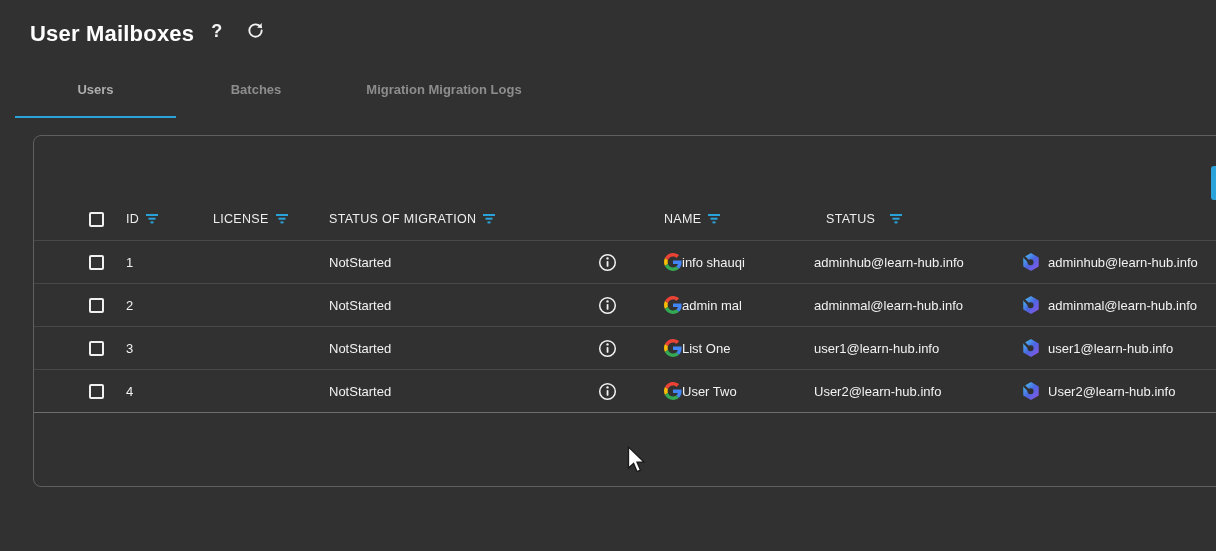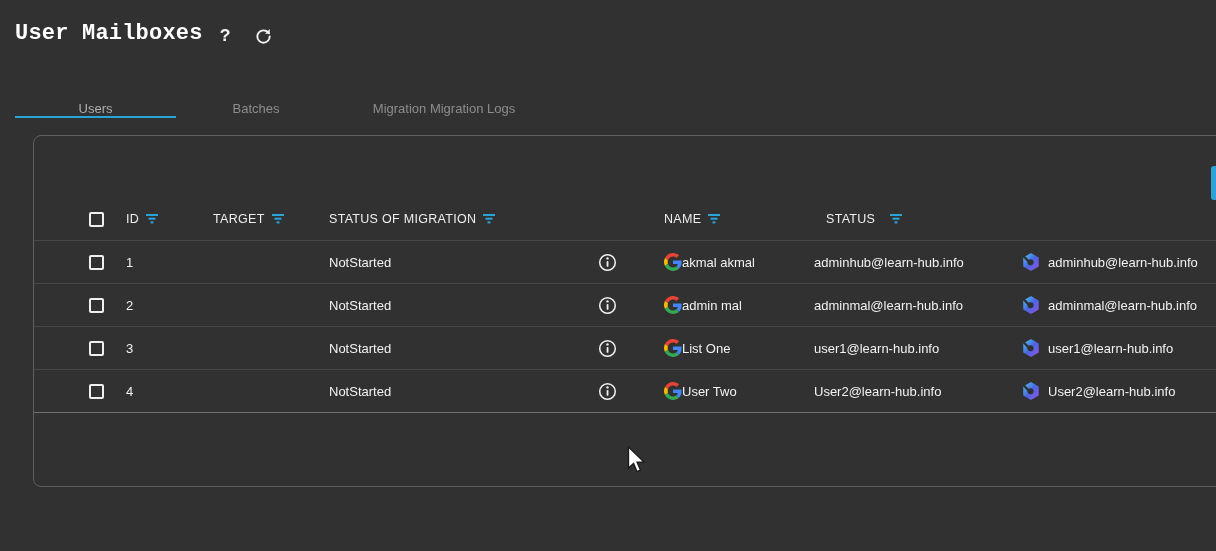--- a/index.html
+++ b/index.html
@@ -4,28 +4,28 @@
 <style>
   * { margin:0; padding:0; box-sizing:border-box; }
   html,body { width:1216px; height:551px; overflow:hidden; }
   body {
     position:relative;
     background:var(--bg, #313131);
     font-family:"Liberation Sans", sans-serif;
     color:#f2f2f2;
   }
   
-  .page-header { position:absolute; left:15px; top:21px; display:flex; align-items:flex-end;font-family:Liberation Mono, monospace; }
+  .page-header { position:absolute; left:30px; top:21px; display:flex; align-items:flex-start; }
   .page-title { font-size:22px; font-weight:700; color:#ffffff; letter-spacing:.2px; }
   .help-glyph { margin-left:17px; font-size:18px; font-weight:600; color:#f2f2f2; cursor:pointer; }
   .refresh-btn { margin-left:24px; background:none; border:none; cursor:pointer; display:flex; align-items:center; }
   
   .tabs { position:absolute; left:0; top:82px; height:36px; display:flex; padding-left:15px; }
-  .tab { display:flex; align-items:flex-end; justify-content:center; height:36px;
-         font-size:13px; font-weight:400; color:#8d8d8d; cursor:pointer;
+  .tab { display:flex; align-items:flex-start; justify-content:center; height:36px;
+         font-size:13px; font-weight:700; color:#8d8d8d; cursor:pointer;
          border-bottom:2px solid transparent; }
   .tab.t0 { width:161px; } .tab.t1 { width:160px; } .tab.t2 { width:160px; } .tab.t3 { width:216px; }
   .tab.active { color:#aeaeae; border-bottom-color:var(--accent,#2aa3da); }
   
   .card { position:absolute; left:33px; top:135px; right:-8px; height:352px;
           border:1px solid #5f5f5f; border-radius:8px; background:transparent; }
   .card-top-spacer { height:62px; }
   .edge-button { position:absolute; right:0; top:166px; width:5px; height:34px;
                  background:var(--accent,#2aa3da); border-radius:3px 0 0 3px; cursor:pointer; z-index:5; }
   
@@ -101,21 +101,21 @@
     </div>
     <div class="cell c-id">
       <span class="hlabel">ID</span>
       <svg class="filter-icon" width="12" height="10" viewBox="0 0 12 10">
         <rect x="0" y="0" width="12" height="2" fill="#2aa3da"></rect>
           <rect x="2.5" y="3.7" width="7" height="2" fill="#2aa3da"></rect>
           <rect x="4.5" y="7.4" width="3" height="2" fill="#2aa3da"></rect>
       </svg>
     </div>
     <div class="cell c-license">
-      <span class="hlabel">TARGET</span>
+      <span class="hlabel">LICENSE</span>
       <svg class="filter-icon" width="12" height="10" viewBox="0 0 12 10">
         <rect x="0" y="0" width="12" height="2" fill="#2aa3da"></rect>
           <rect x="2.5" y="3.7" width="7" height="2" fill="#2aa3da"></rect>
           <rect x="4.5" y="7.4" width="3" height="2" fill="#2aa3da"></rect>
       </svg>
     </div>
     <div class="cell c-status">
       <span class="hlabel">STATUS OF MIGRATION</span>
       <svg class="filter-icon" width="12" height="10" viewBox="0 0 12 10">
         <rect x="0" y="0" width="12" height="2" fill="#2aa3da"></rect>
@@ -167,21 +167,21 @@
     </div>
     <div class="cell c-name">
       <span class="brand-icon">
         <svg width="18" height="18" viewBox="0 0 48 48">
           <path fill="#EA4335" d="M24 9.5c3.54 0 6.71 1.22 9.21 3.6l6.85-6.85C35.9 2.38 30.47 0 24 0 14.62 0 6.51 5.38 2.56 13.22l7.98 6.19C12.43 13.72 17.74 9.5 24 9.5z"></path>
           <path fill="#4285F4" d="M46.98 24.55c0-1.57-.15-3.09-.38-4.55H24v9.02h12.94c-.58 2.96-2.26 5.48-4.78 7.18l7.73 6c4.51-4.18 7.09-10.36 7.09-17.65z"></path>
           <path fill="#FBBC05" d="M10.53 28.59c-.48-1.45-.76-2.99-.76-4.59s.27-3.14.76-4.59l-7.98-6.19C.92 16.46 0 20.12 0 24c0 3.88.92 7.54 2.56 10.78l7.97-6.19z"></path>
           <path fill="#34A853" d="M24 48c6.48 0 11.93-2.13 15.89-5.81l-7.73-6c-2.15 1.45-4.92 2.3-8.16 2.3-6.26 0-11.57-4.22-13.47-9.91l-7.98 6.19C6.51 42.62 14.62 48 24 48z"></path>
         </svg>
       </span>
-      <span class="cellv">akmal akmal</span>
+      <span class="cellv">info shauqi</span>
     </div>
     <div class="cell c-source">
           <span class="cellv">adminhub@learn-hub.info</span>
         </div>
     <div class="cell c-target">
       <span class="brand-icon">
         <svg width="18" height="18" viewBox="0 0 24 24">
           <path d="M12 1.4 L21.2 6.7 V17.3 L12 22.6 L2.8 17.3 V6.7 Z" fill="url(#mg)" stroke="url(#mg)" stroke-width="2.2" stroke-linejoin="round"></path>
           <rect x="3.2" y="3.4" width="11" height="3" rx="1.5" transform="rotate(45 3.2 3.4)" fill="#313131"></rect>
           <circle cx="11.4" cy="12.4" r="4" fill="#313131"></circle>

